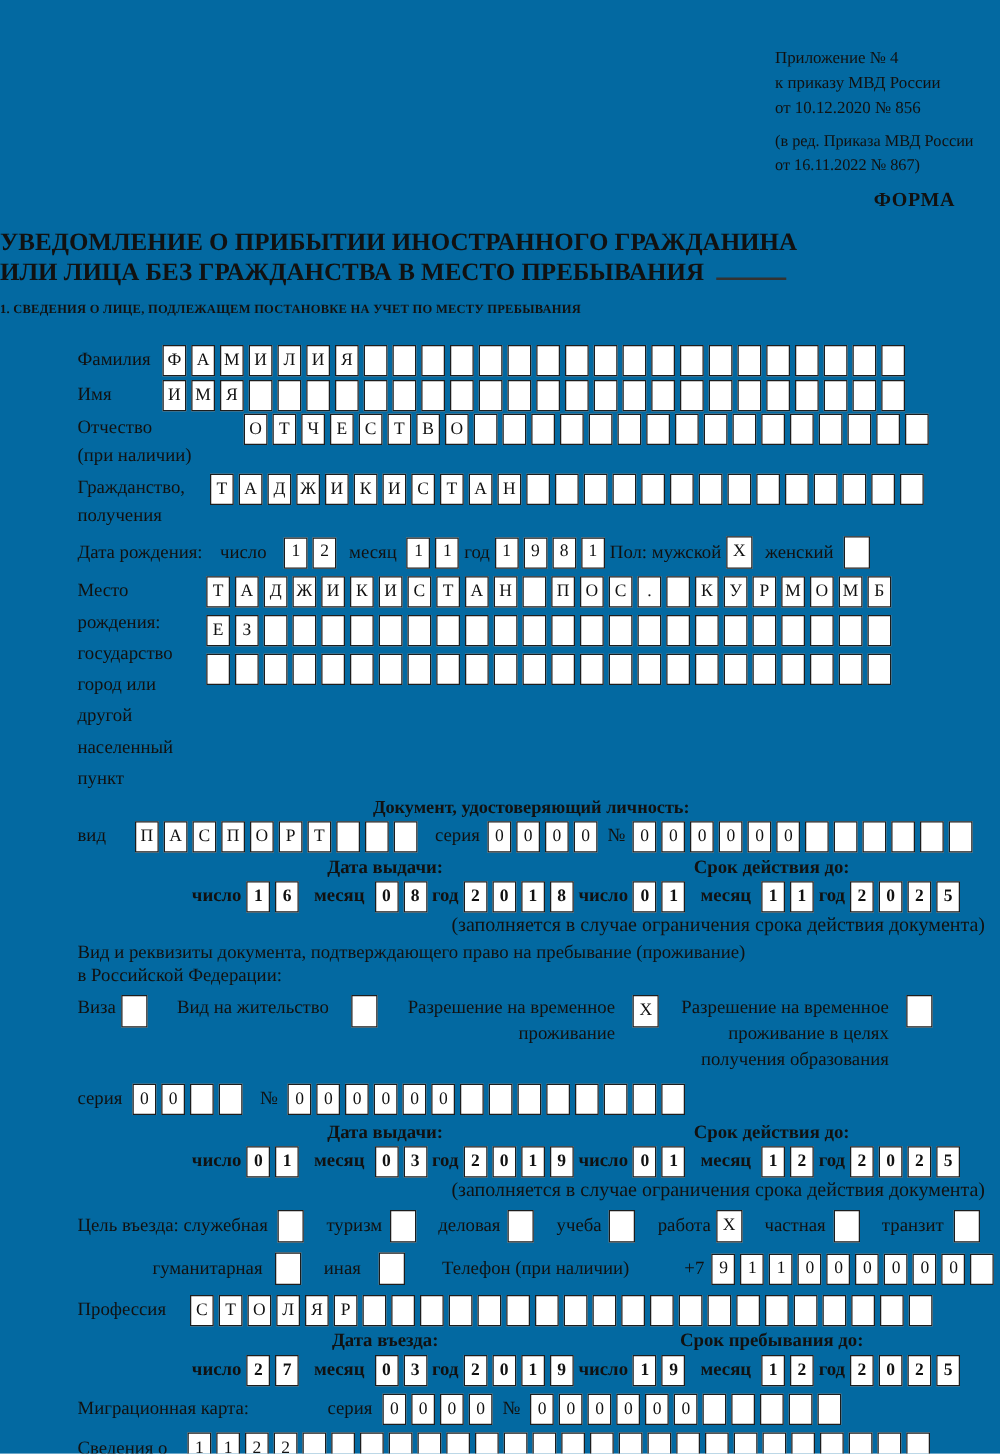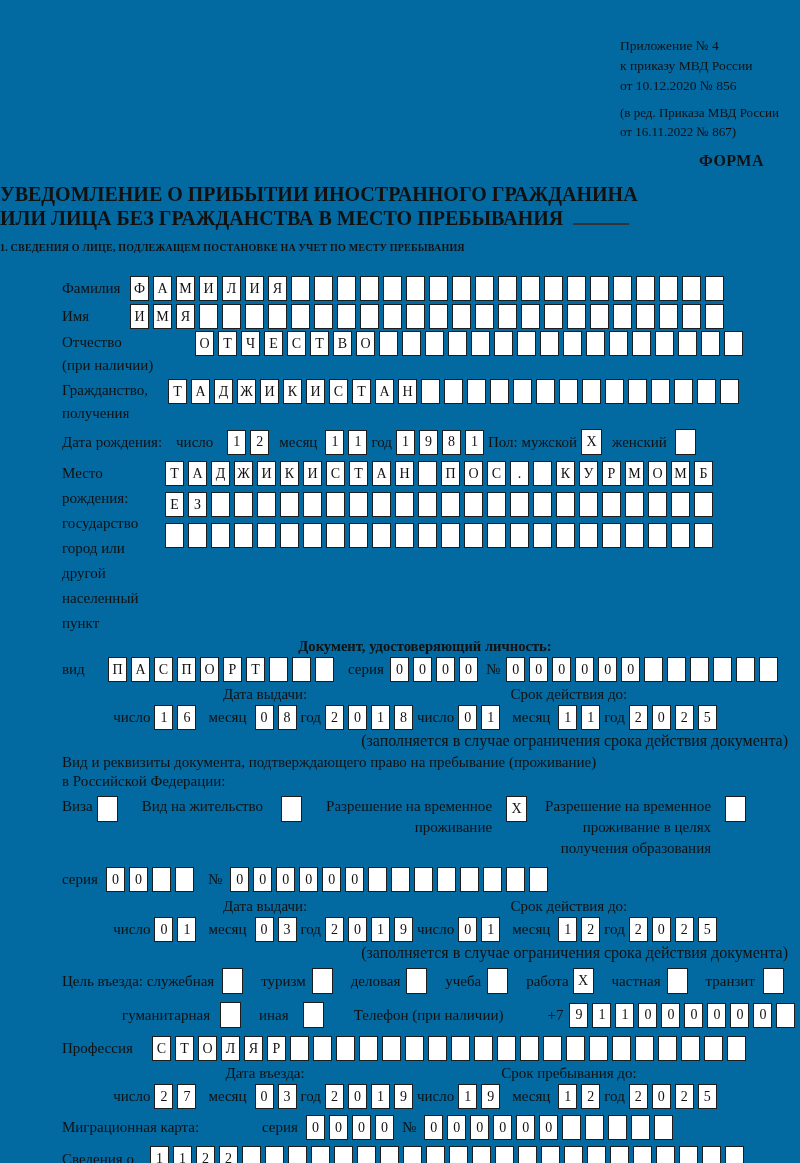--- a/index.html
+++ b/index.html
@@ -26,21 +26,21 @@
     display:inline-flex;flex:none;align-items:center;justify-content:center;
     width:21px;height:26px;border:1.5px solid #1d1d1d;box-sizing:border-box;
     font-size:14px;background:#fff;vertical-align:middle;
   }
   .lab{flex:none;}
   .lab2{flex:none;line-height:23px;}
   .bold{font-weight:bold;}
   .center{text-align:center;}
   .mb2{margin-bottom:2px;} .mb3{margin-bottom:3px;} .mb4{margin-bottom:4px;}
   .mb6{margin-bottom:6px;} .mb8{margin-bottom:8px;}
-  .dates2{display:flex;justify-content:center;margin-right:16px;}
+  .dates2{display:flex;justify-content:flex-end;margin-right:16px;font-weight:bold;}
   .dgroup{text-align:center;}
   .dgroup .drow{display:flex;align-items:center;margin-top:2px;}
   .note-r{text-align:right;font-size:16px;margin-top:2px;margin-right:0px;}
   .pgroup{display:flex;align-items:flex-start;}
   .pgroup .plab{text-align:right;line-height:21px;}
   .gap4{width:4px;flex:none;}.gap6{width:6px;flex:none;}.gap8{width:8px;flex:none;}
   .gap10{width:10px;flex:none;}.gap14{width:14px;flex:none;}.gap18{width:18px;flex:none;}
   .gap24{width:24px;flex:none;}.gap30{width:30px;flex:none;}
 </style>
 </head>

